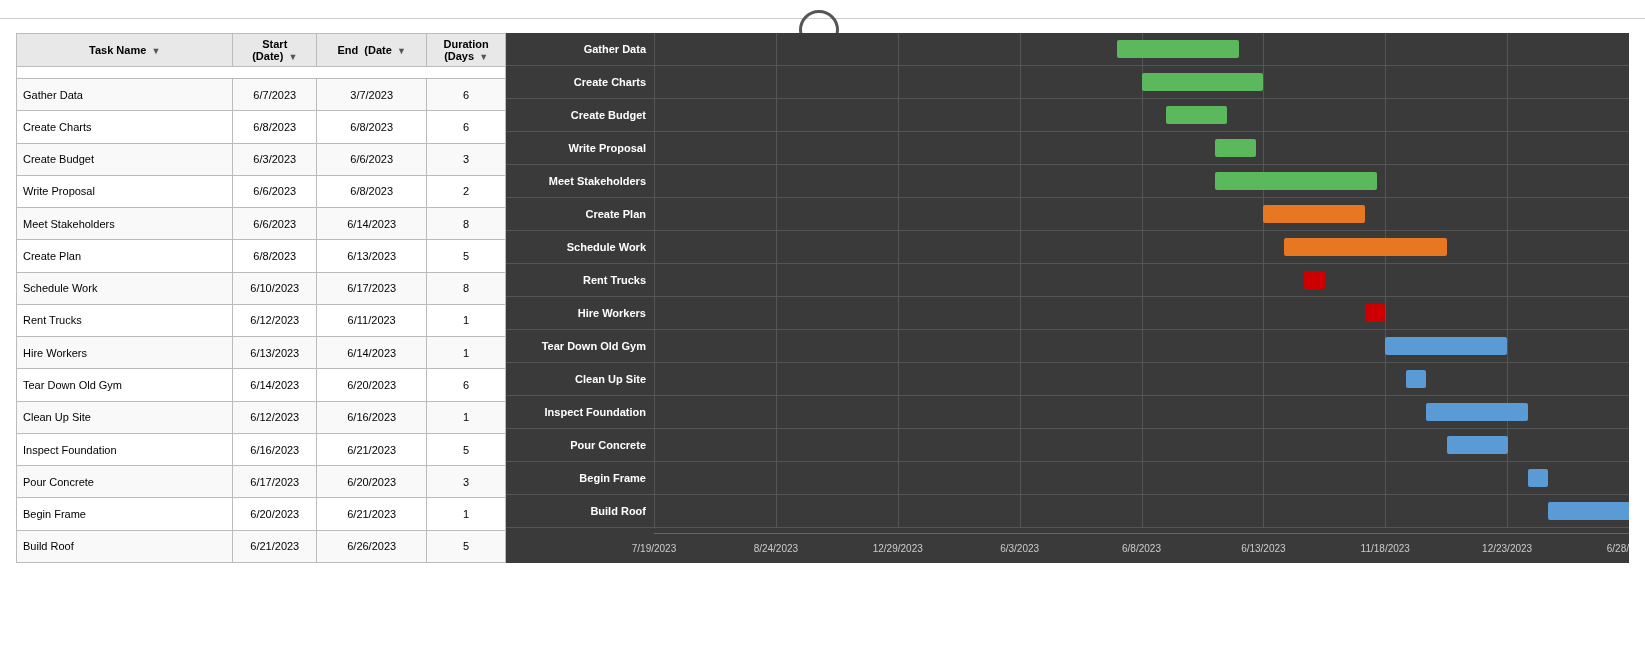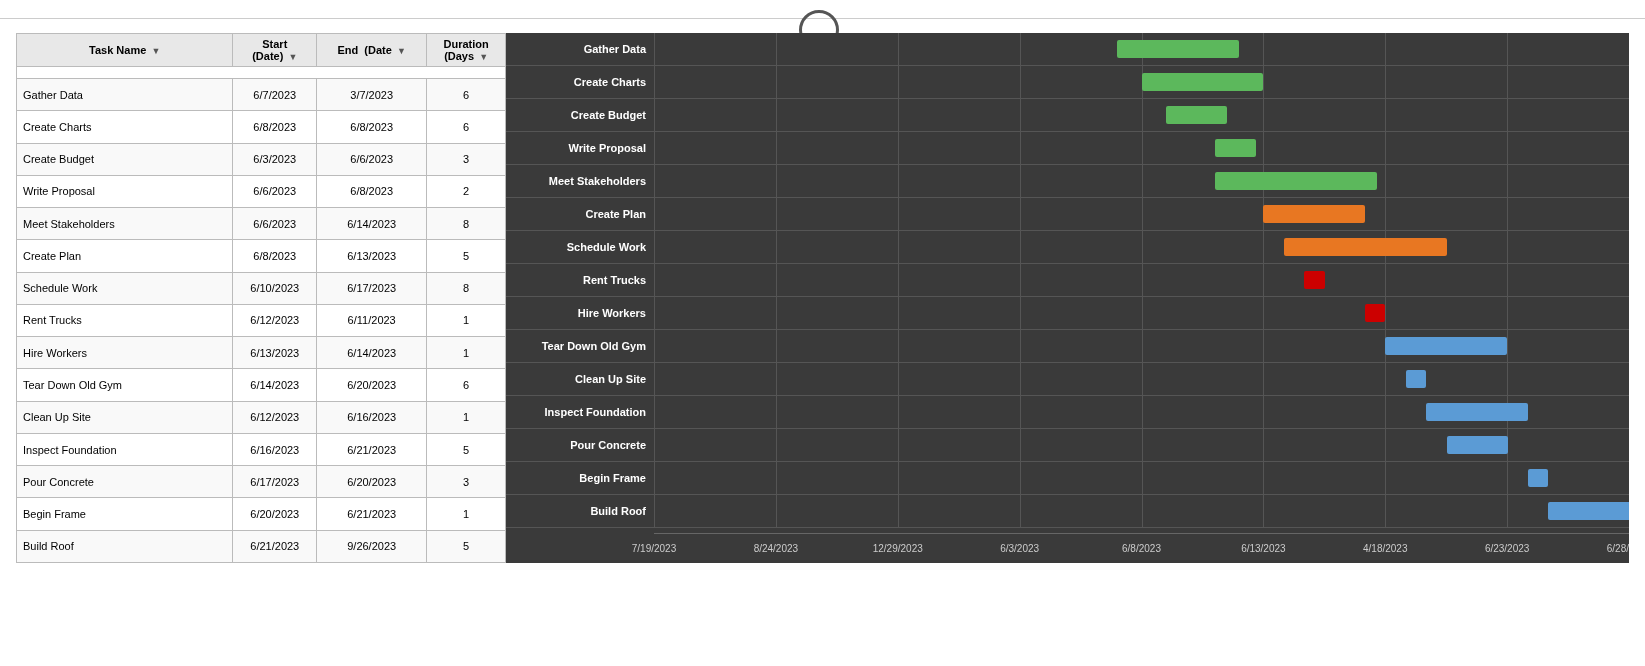--- a/index.html
+++ b/index.html
@@ -166,21 +166,21 @@
     </tr>
           <tr>
       <td>Begin Frame</td>
       <td>6/20/2023</td>
       <td>6/21/2023</td>
       <td>1</td>
     </tr>
           <tr>
       <td>Build Roof</td>
       <td>6/21/2023</td>
-      <td>9/26/2023</td>
+      <td>6/26/2023</td>
       <td>5</td>
     </tr>
         </tbody>
     </table>
 
     <div class="gantt-container">
 
       <div class="gantt-labels" id="gantt-labels">
       <div class="gantt-label-row">Gather Data</div>
           <div class="gantt-label-row">Create Charts</div>
@@ -368,19 +368,19 @@
           </div>
         </div>
 
       <div class="gantt-dates" id="gantt-dates">
           <span class="gantt-date-label" style="left: 0%;">7/19/2023</span>
           <span class="gantt-date-label" style="left: 12.5%;">8/24/2023</span>
           <span class="gantt-date-label" style="left: 25%;">12/29/2023</span>
           <span class="gantt-date-label" style="left: 37.5%;">6/3/2023</span>
           <span class="gantt-date-label" style="left: 50%;">6/8/2023</span>
           <span class="gantt-date-label" style="left: 62.5%;">6/13/2023</span>
-          <span class="gantt-date-label" style="left: 75%;">4/18/2023</span>
-          <span class="gantt-date-label" style="left: 87.5%;">6/23/2023</span>
+          <span class="gantt-date-label" style="left: 75%;">11/18/2023</span>
+          <span class="gantt-date-label" style="left: 87.5%;">12/23/2023</span>
           <span class="gantt-date-label" style="left: 100%;">6/28/2023</span>
         </div>
     </div>
   </div>
 </div>
 
 </body></html>

